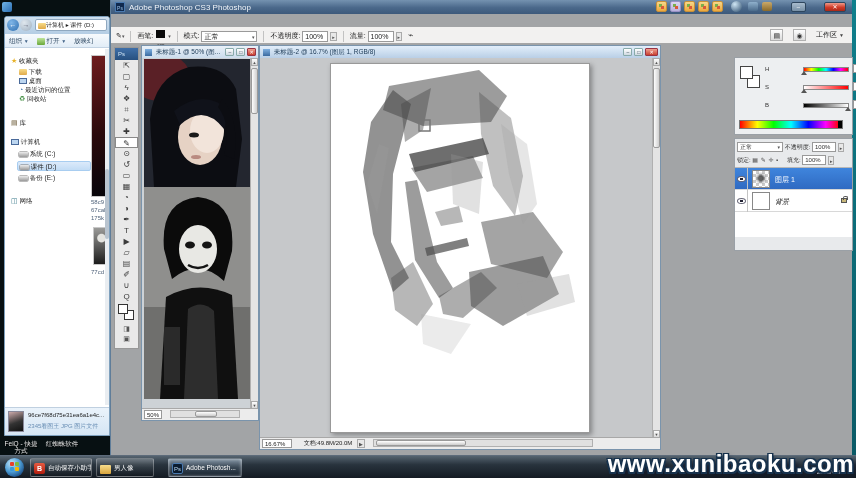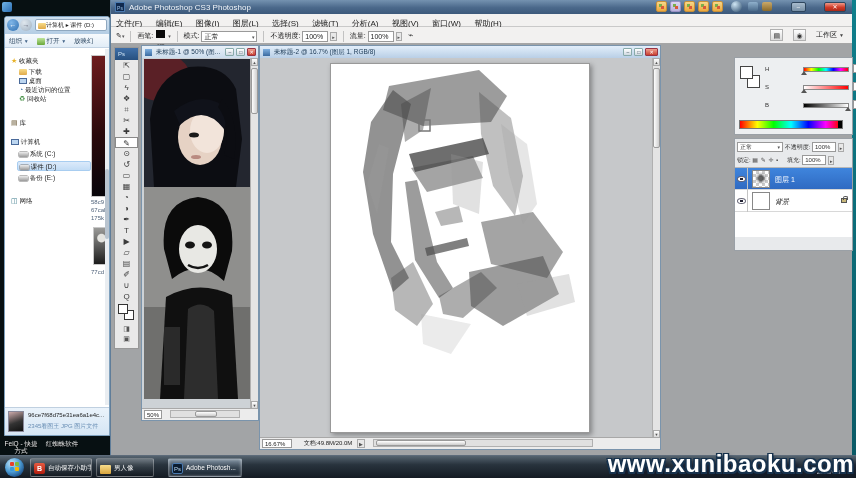--- a/index.html
+++ b/index.html
@@ -216,32 +216,20 @@
           <i></i>
           <b></b>
         </div>
       <div class="rndico" style="right:110px"></div>
       <div class="miscico" style="right:94px"></div>
       <div class="miscico" style="right:80px;background:linear-gradient(#caa96a,#8a6a2a)"></div>
       <div class="winbtn" id="btn-min" style="right:46px">–</div>
       <div class="winbtn" id="btn-close" style="right:6px">✕</div>
     </div>
 
-    <div id="ps-menu">
-      <span class="mi">文件(F)</span>
-      <span class="mi">编辑(E)</span>
-      <span class="mi">图像(I)</span>
-      <span class="mi">图层(L)</span>
-      <span class="mi">选择(S)</span>
-      <span class="mi">滤镜(T)</span>
-      <span class="mi">分析(A)</span>
-      <span class="mi">视图(V)</span>
-      <span class="mi">窗口(W)</span>
-      <span class="mi">帮助(H)</span>
-    </div>
 
     <div id="ps-opts">
       <span style="margin-left:5px"><span>✎</span><span style="font-size:5px;color:#555">▾</span></span>
       <span class="osep"></span>
       <span>画笔:</span>
       <span id="brushswatch"><span class="bs" style="display:block"></span><span class="bn">125</span></span>
       <span style="font-size:5px;color:#555">▾</span>
       <span class="osep"></span>
       <span>模式:</span>
       <span class="obox" style="width:56px"><span>正常</span><span style="float:right;font-size:5px;color:#555">▾</span></span>

